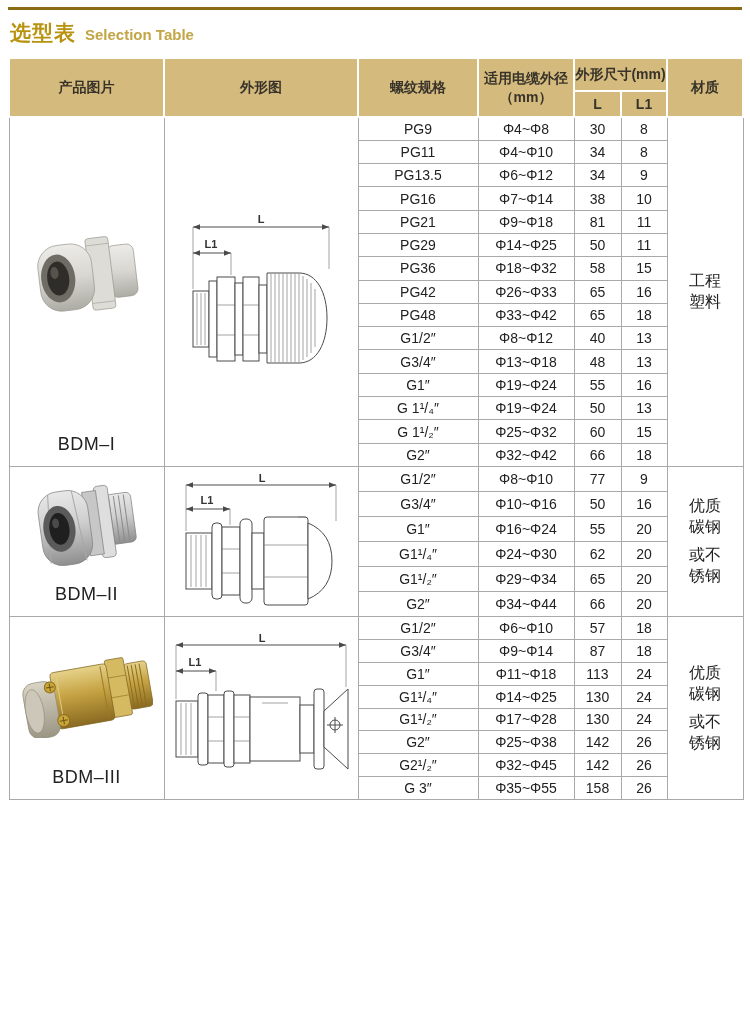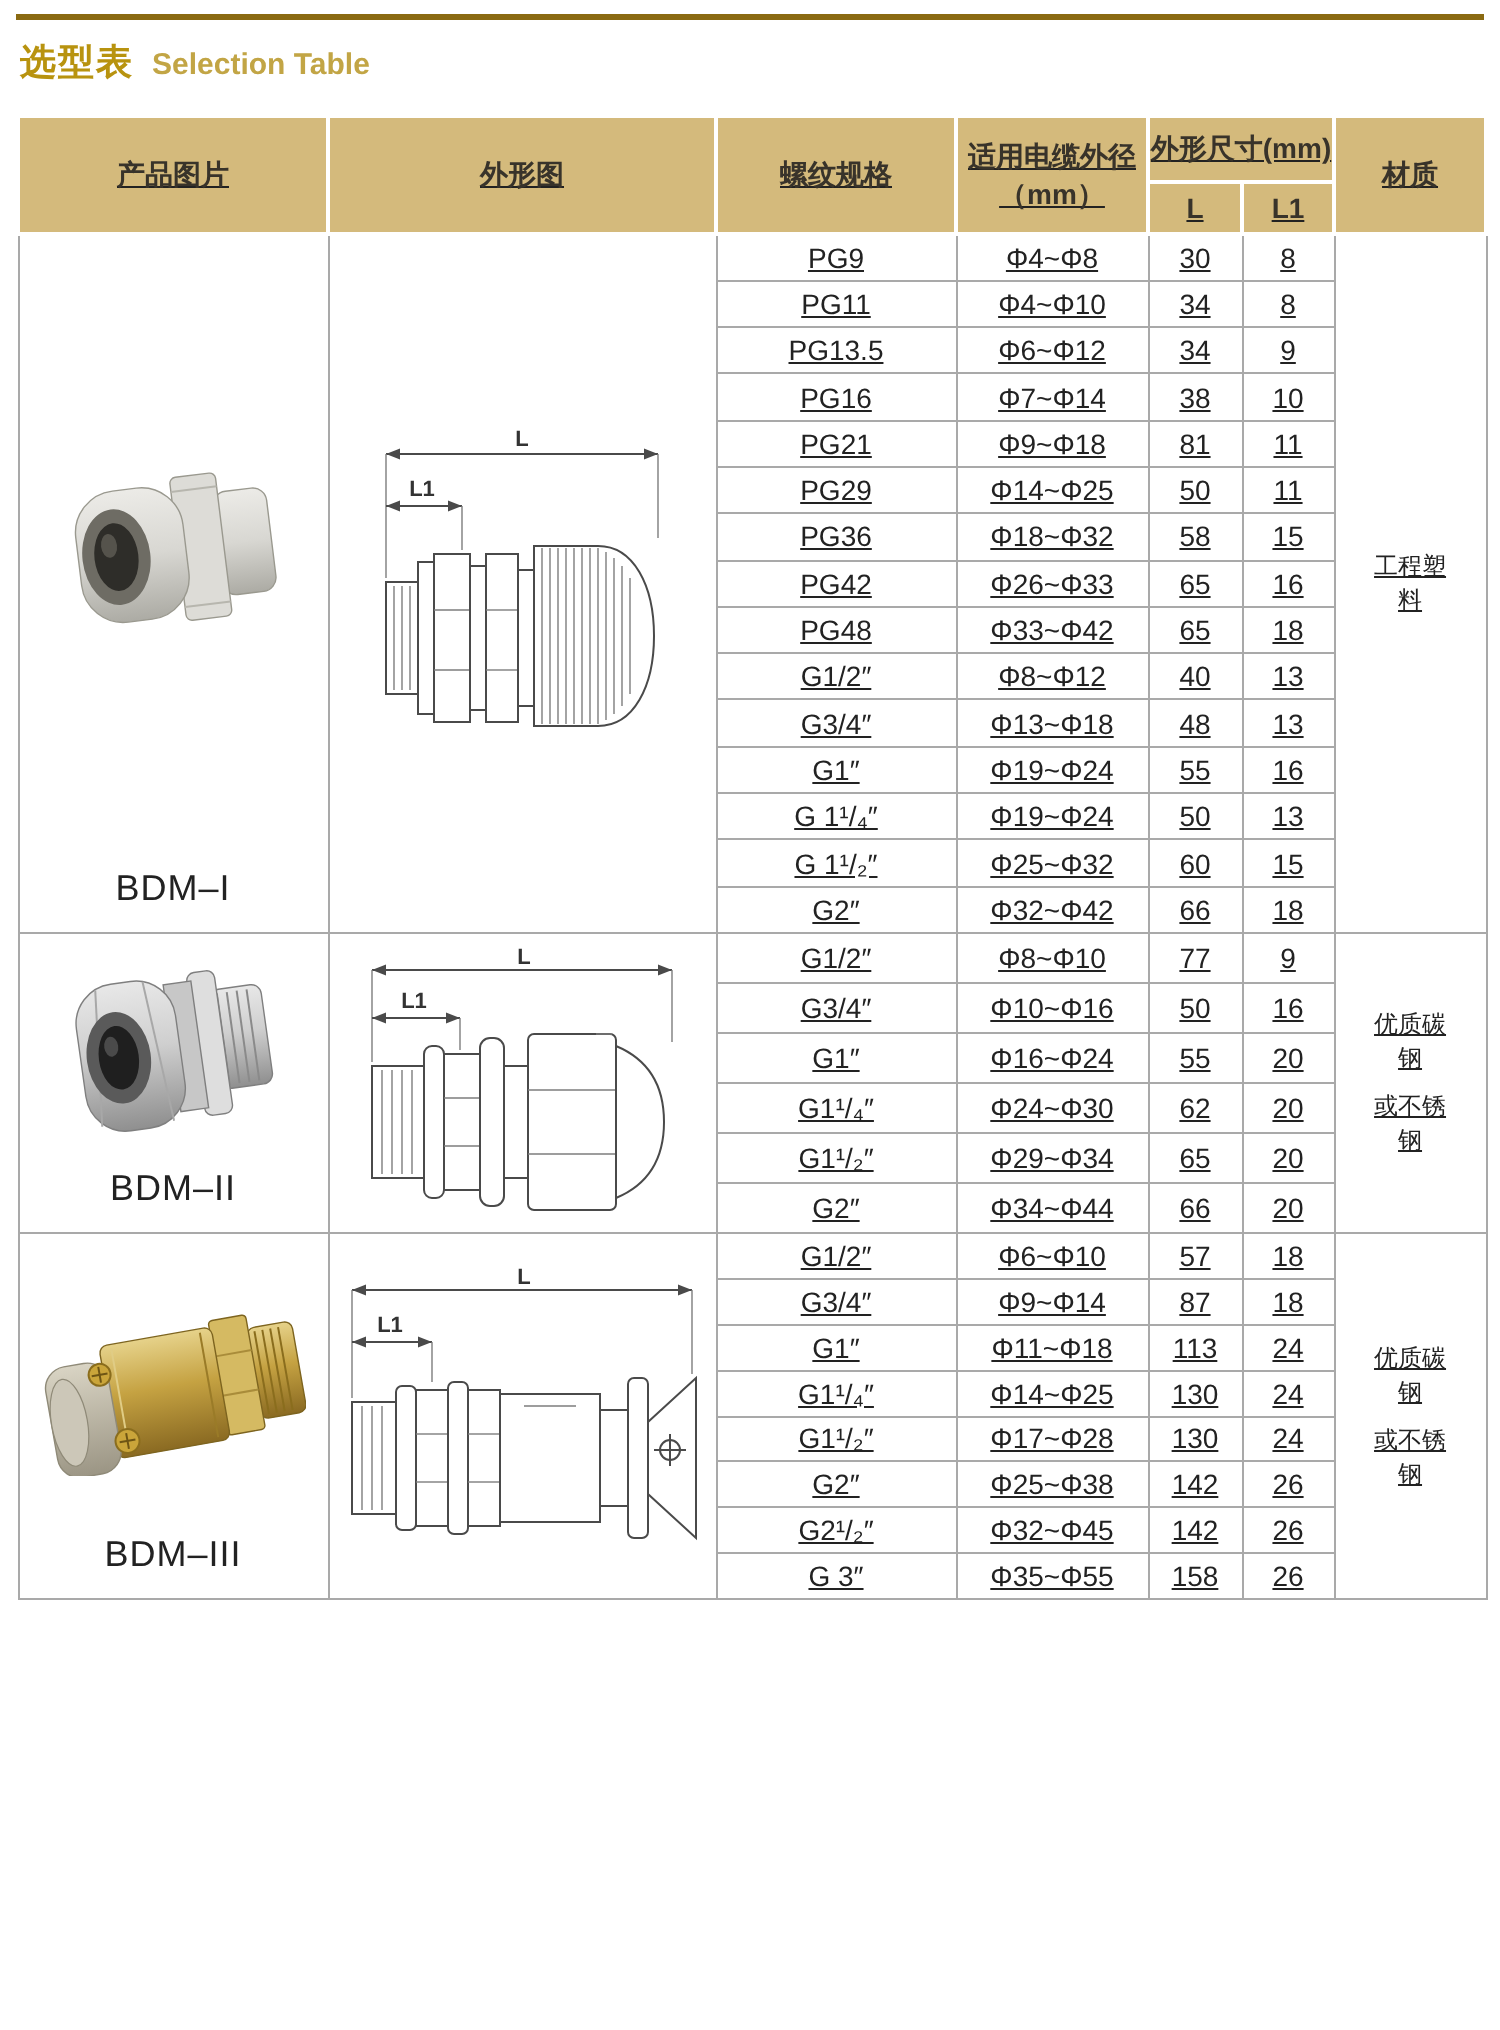--- a/index.html
+++ b/index.html
@@ -5,45 +5,45 @@
   * { box-sizing: border-box; }
   html,body { margin:0; padding:0; }
   body {
     width:750px; height:1015px; background:#fff;
     font-family:"Liberation Sans","DejaVu Sans",sans-serif;
     color:#222; overflow:hidden;
   }
   .page { width:750px; height:1015px; position:relative; }
   .top-rule { margin:7px 8px 0 8px; height:3px; background:#8a6a12; }
   .title-row { margin:9px 8px 0 10px; height:24px; display:flex; align-items:baseline; gap:9px; }
-  .t-zh { font-size:18px; font-weight:bold; color:#b8930f; letter-spacing:1px; }
+  .t-zh { font-size:21px; font-weight:bold; color:#b8930f; letter-spacing:1px; }
   .t-en { font-size:15px; color:#c2a545;font-weight:bold; }
 
-  table.sel { border-collapse:collapse; table-layout:fixed; width:734px; margin:14px 0 0 8px;text-decoration:underline; }
+  table.sel { border-collapse:collapse; table-layout:fixed; width:734px; margin:14px 0 0 8px; }
   table.sel th {
     background:#d4ba7c; border:2px solid #fff; padding:0;
     font-size:14px; font-weight:bold; color:#38332a; text-align:center; line-height:1.3;
   }
   thead tr.h1 { height:33px; }
   thead tr.h2 { height:26px; }
   table.sel td {
     border:1px solid #a9a9a9; padding:0; font-size:14px; color:#222;
     text-align:center; vertical-align:middle; background:#fff;
   }
   tbody.sec0 tr { height:23.3px; }
   tbody.sec1 tr { height:25px; }
   tbody.sec2 tr { height:22.9px; }
   td.img-cell { border-left:1px solid #c9c9c9; position:relative; }
   td.mat-cell { border-right:1px solid #c9c9c9; }
   td.img-cell .photo-wrap { position:absolute; top:0; left:0; right:0; bottom:34px;
     display:flex; align-items:center; justify-content:center; }
   td.img-cell .model { position:absolute; left:0; right:0; bottom:11px;
     font-size:18px; color:#222; text-align:center; letter-spacing:0.5px; }
   td.draw-cell .draw-wrap { display:flex; align-items:center; justify-content:center; }
-  td.mat-cell .mat-line { margin:7px 16px; font-size:12px; color:#222; }
+  td.mat-cell .mat-line { margin:7px 16px; font-size:16px; color:#222; }
 
   .dimtxt { font:bold 11px "Liberation Sans","DejaVu Sans",sans-serif; fill:#333; text-anchor:middle; }
   svg .ln { stroke:#4a4a4a; stroke-width:1; fill:none; }
   svg .fw { stroke:#4a4a4a; stroke-width:1; fill:#fff; }
   svg .thin { stroke:#7d7d7d; stroke-width:0.7; fill:none; }
   svg .ar { fill:#4a4a4a; stroke:none; }
 </style>
 </head>
 <body>
 

